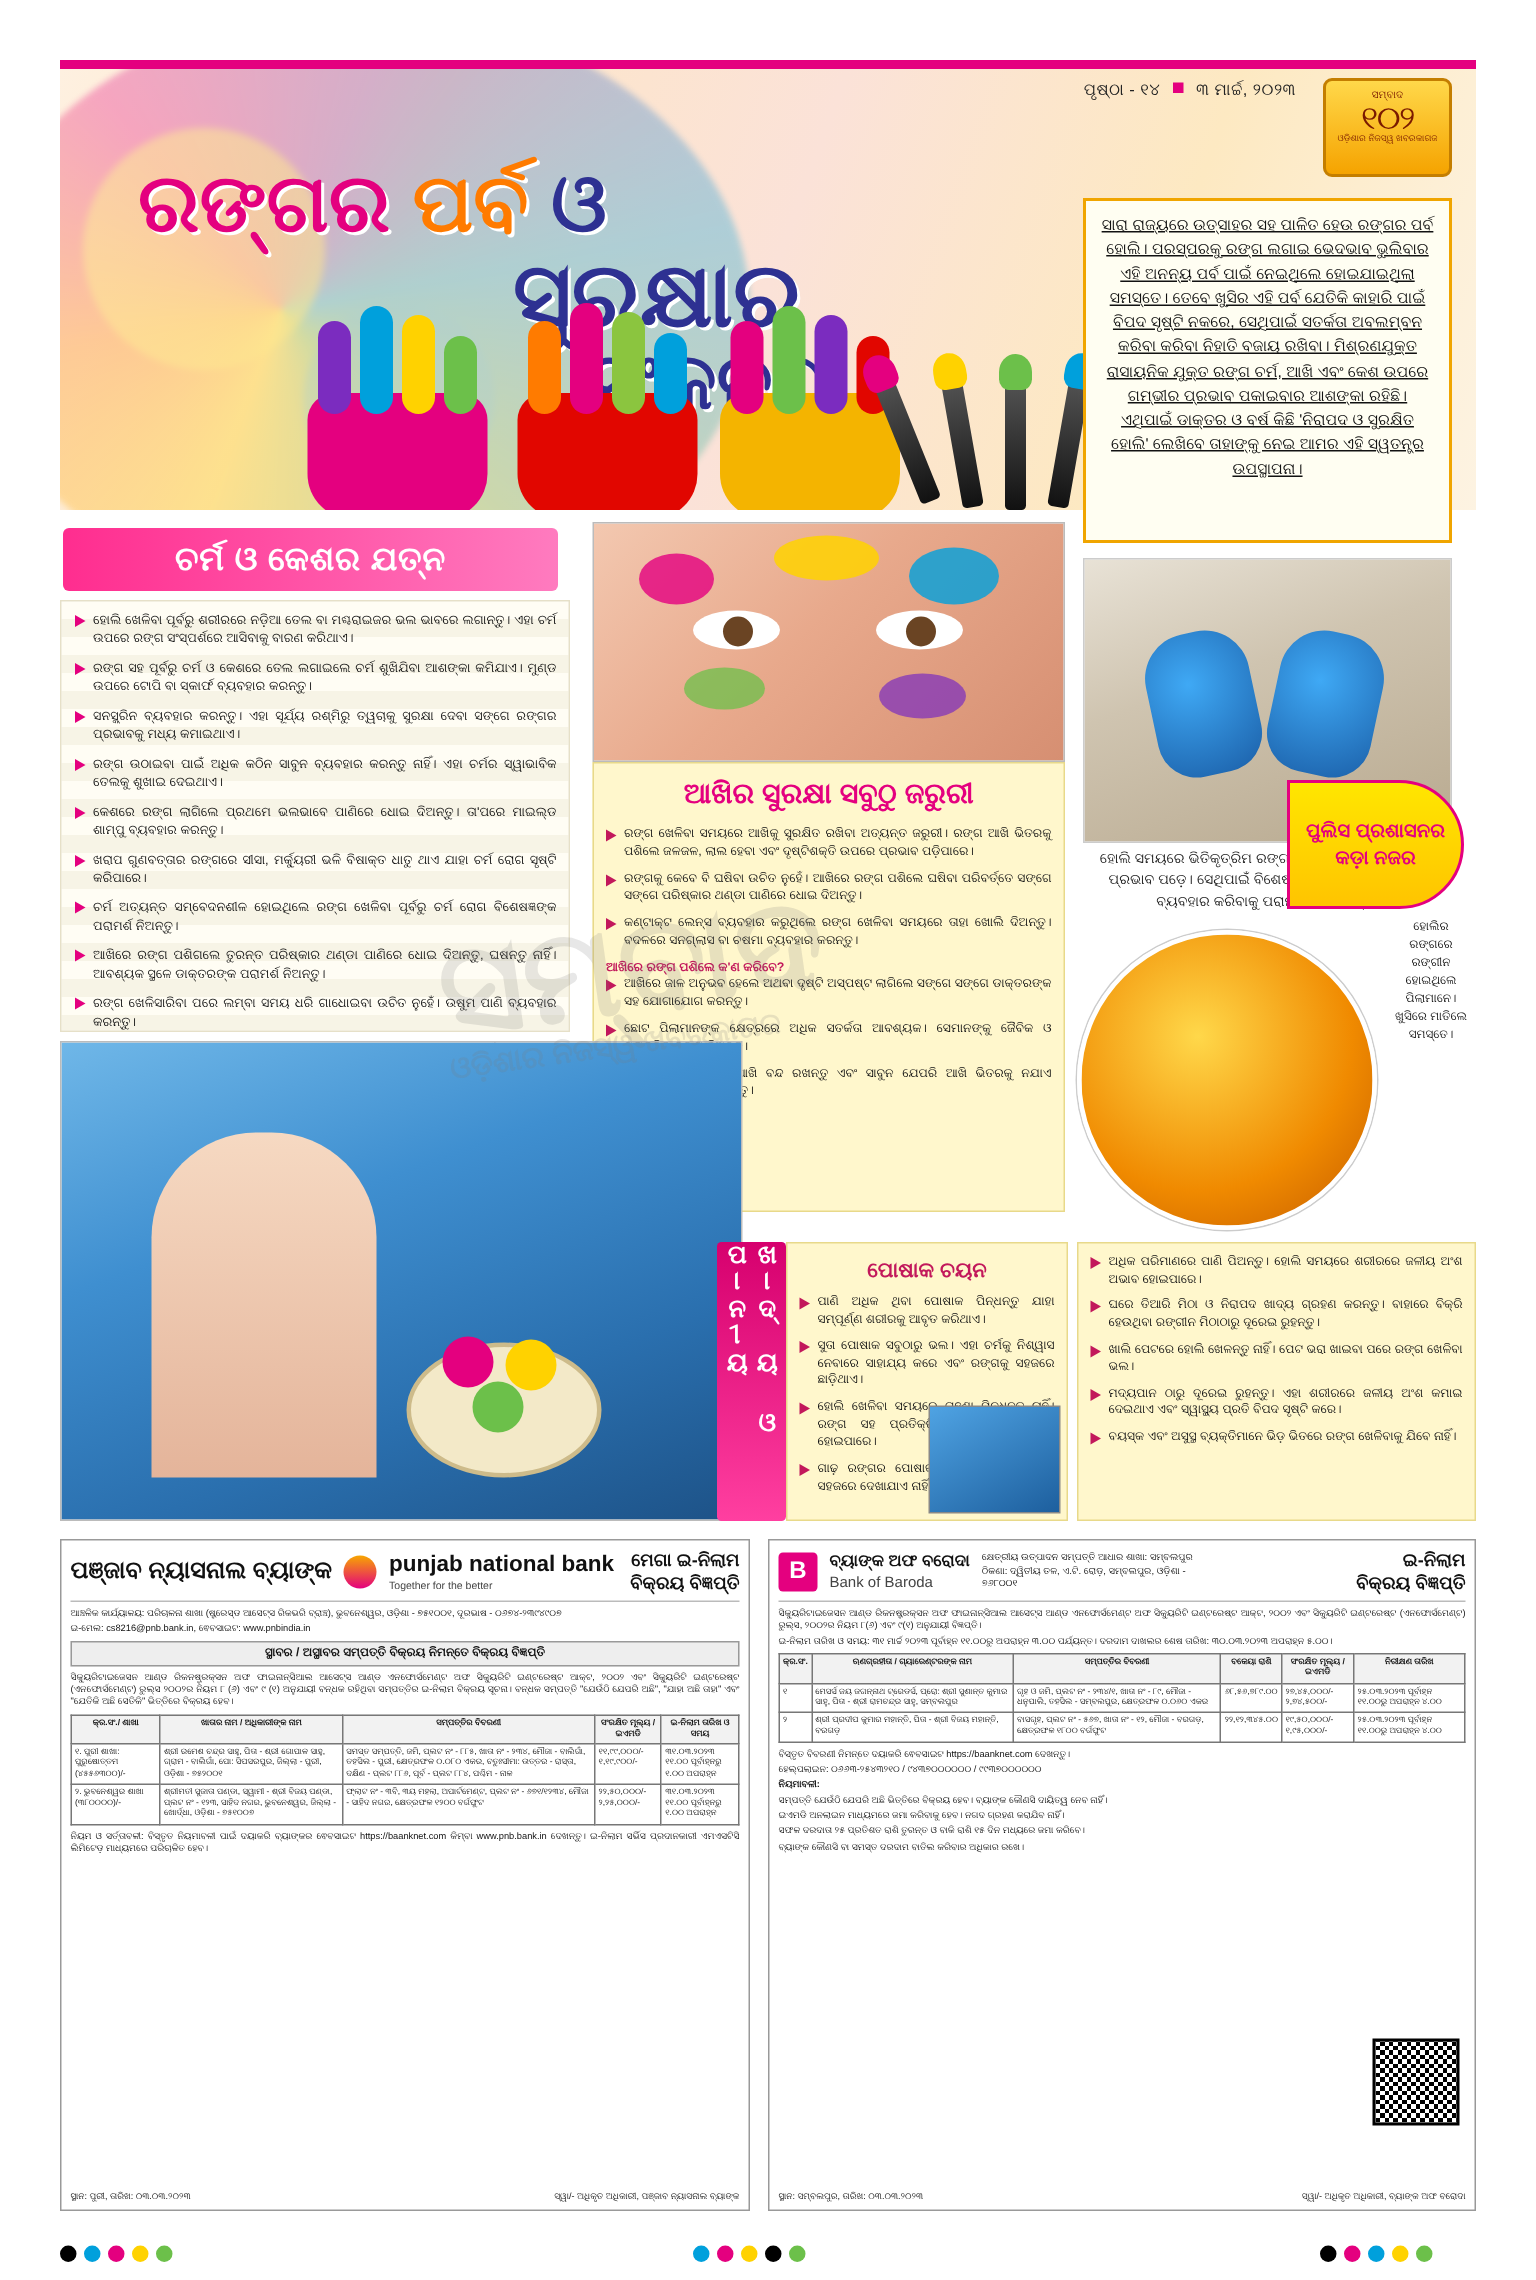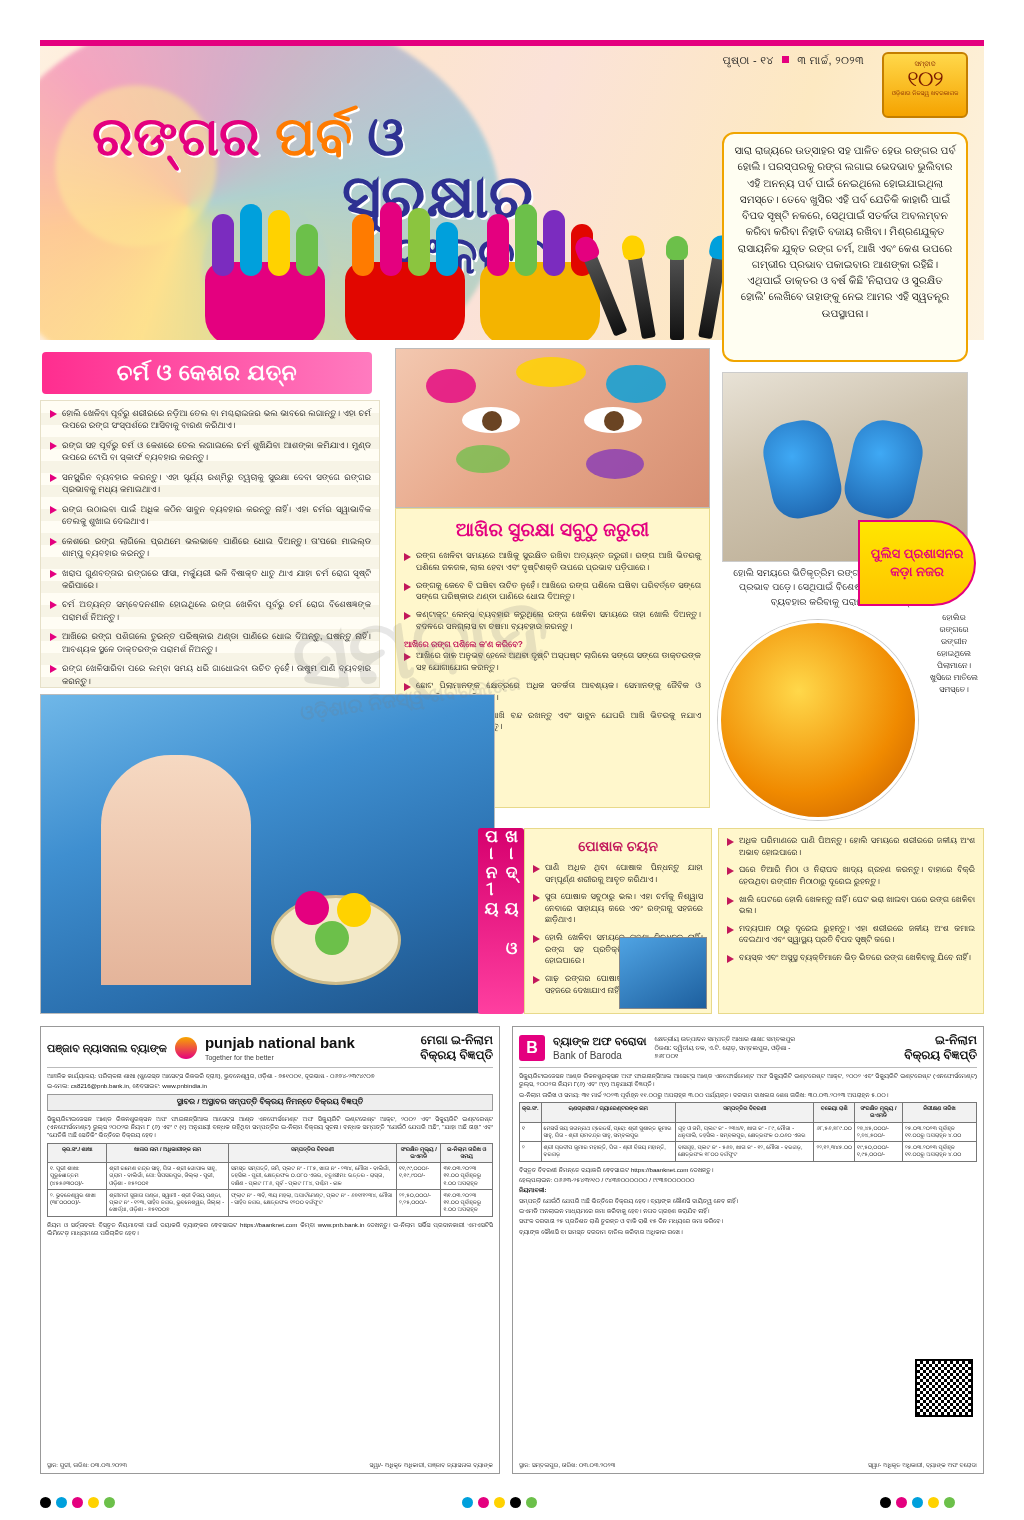--- a/index.html
+++ b/index.html
@@ -67,22 +67,22 @@
   .hand-b { left:140px; }
   .hand-c { left:275px; }
 
   .brush-cluster { position:absolute; right:210px; bottom:0; width:170px; height:150px; }
   .brush { position:absolute; width:14px; height:88px; border-radius:3px; background:linear-gradient(#555,#111); transform-origin:bottom center;}
   .brush .tip { position:absolute; top:-16px; left:-4px; width:22px; height:24px; border-radius:50% 50% 30% 30%; }
 
   
   .newsbox {
     position:absolute; left:722px; top:132px; width:246px; height:230px;
-    background:#fffef2; border:2px solid #f0a500; border-radius:12px;
-    padding:8px 10px; font-size:10.5px; line-height:1.55; color:#111; text-align:center;
+    background:#fffef2; border:2px solid #f0a500; border-radius:0;
+    padding:8px 10px; font-size:10.5px; line-height:1.55; color:#111; text-align:center;text-decoration:underline;
   }
 
   
   .photo { position:absolute; overflow:hidden; background:#ddd; }
   .ph-hands { left:722px; top:372px; width:246px; height:190px; border:1px solid #ccc;
     background:linear-gradient(160deg,#e8e2d6 0%,#cfc4b0 40%,#b8a98f 100%); }
   .ph-hands .blue-palm{ position:absolute; width:70px;height:96px;border-radius:30px 30px 26px 26px;background:radial-gradient(circle at 40% 35%,#3fa9f5,#1b5fa8);}
   .ph-caption {
     position:absolute; left:722px; top:566px; width:246px;
     font-size:9.5px; color:#222; line-height:1.5; text-align:center;
@@ -380,21 +380,21 @@
     <div class="ca-b">ବୟସ୍କ ଏବଂ ଅସୁସ୍ଥ ବ୍ୟକ୍ତିମାନେ ଭିଡ଼ ଭିତରେ ରଙ୍ଗ ଖେଳିବାକୁ ଯିବେ ନାହିଁ।</div>
   </div>
 
   <div class="wm">
     <span>ସମ୍ବାଦ</span>
     <small>ଓଡ଼ିଶାର ନିଜସ୍ୱ ଖବରକାଗଜ</small>
   </div>
 
   <div class="ad ad-left">
     <div class="ad-head">
-      <div class="ad-bank-name" style="font-size:11px">ପଞ୍ଜାବ ନ୍ୟାସନାଲ ବ୍ୟାଙ୍କ</div>
+      <div class="ad-bank-name" style="font-size:16px">ପଞ୍ଜାବ ନ୍ୟାସନାଲ ବ୍ୟାଙ୍କ</div>
       <div class="pnb-logo"></div>
       <div>
         <div class="ad-bank-name">punjab national bank</div>
         <div class="ad-bank-sub">Together for the better</div>
       </div>
       <div class="ad-title-right">
         <div>ମେଗା ଇ-ନିଲାମ</div>
         <div>ବିକ୍ରୟ ବିଜ୍ଞପ୍ତି</div>
       </div>
     </div>

